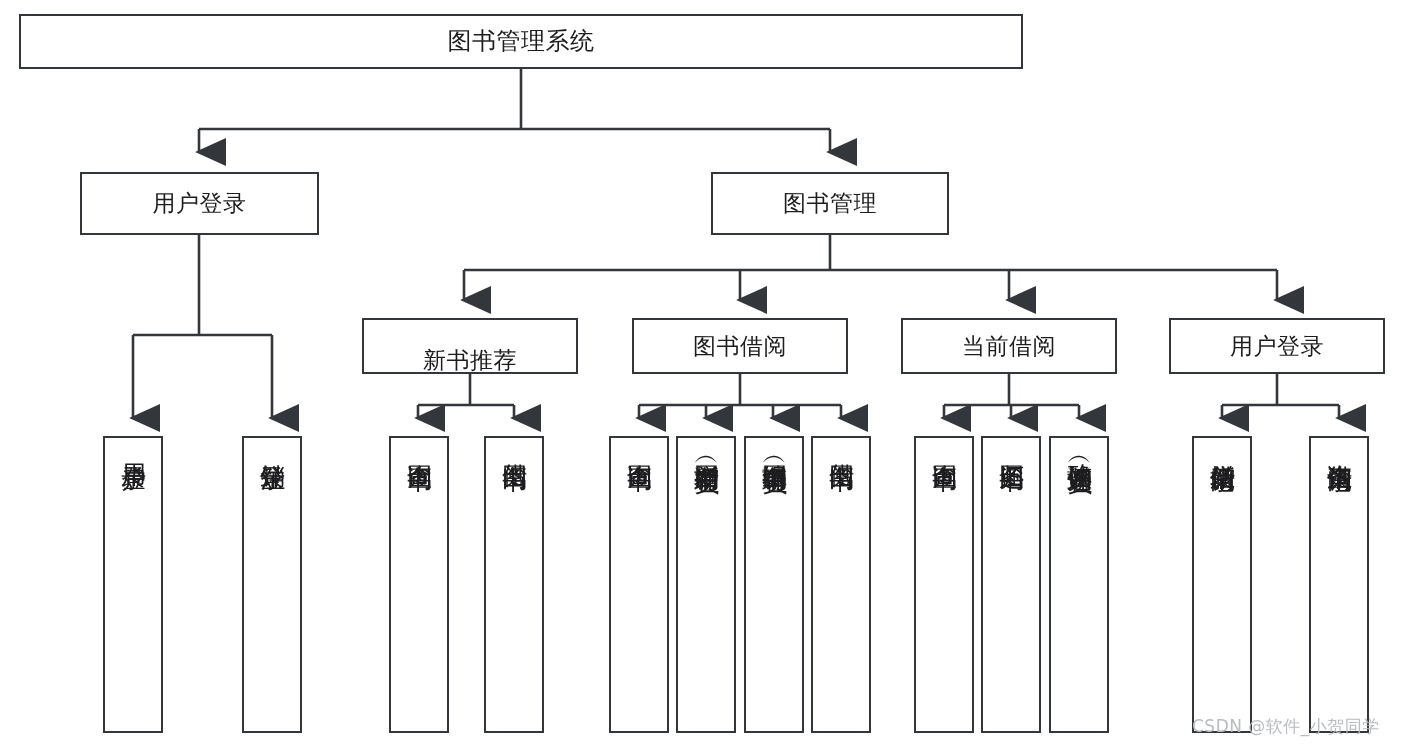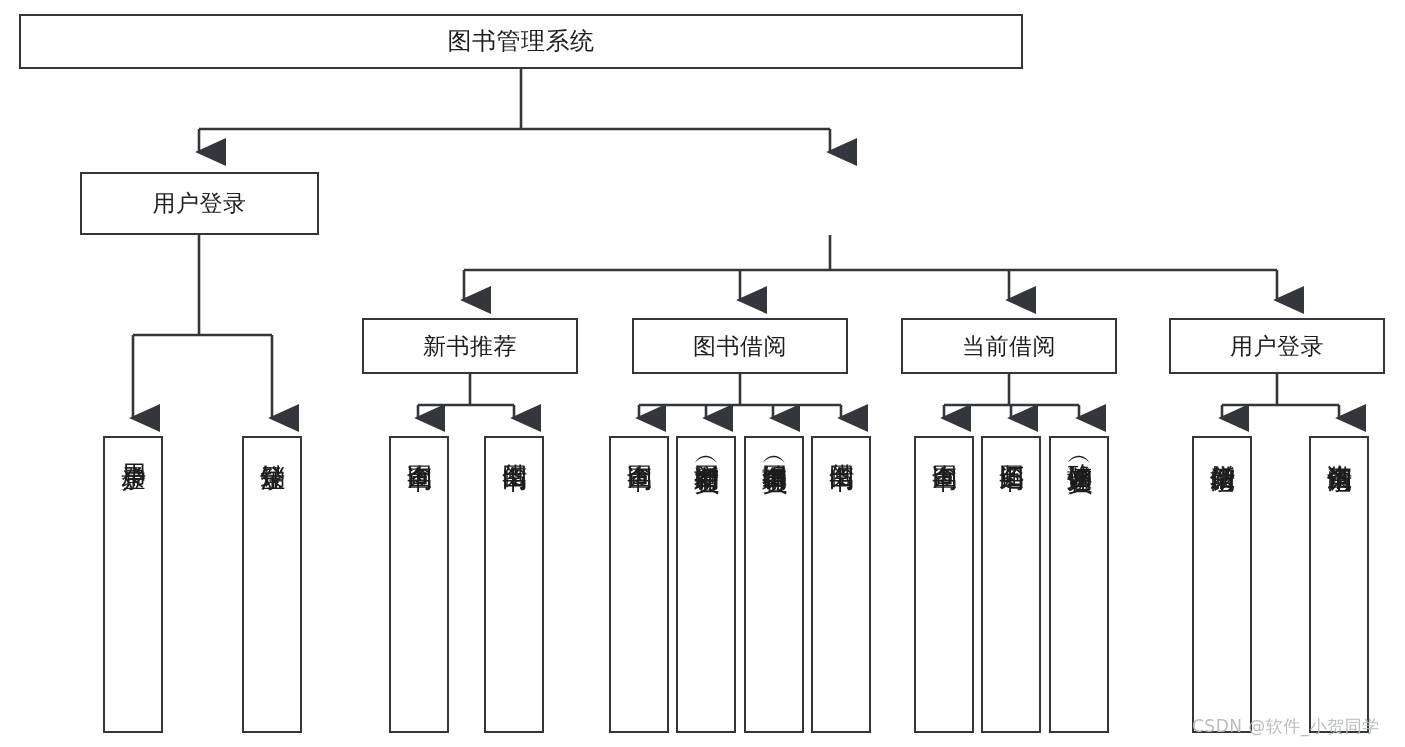--- a/index.html
+++ b/index.html
@@ -130,22 +130,25 @@
     </g>
   </svg>
 
   <div class="node root horiz" style="left:19px; top:14px; width:1004px; height:55px;">
     <span class="label">图书管理系统</span>
   </div>
 
   <div class="node horiz" style="left:80px; top:172px; width:239px; height:63px;">
     <span class="label">用户登录</span>
   </div>
-
-  <div class="node horiz" style="left:362px; top:318px; width:216px; height:56px;">
+  <div class="node horiz" style="left:711px; top:172px; width:238px; height:63px;">
+    <span class="label">图书管理</span>
+  </div>
+
+  <div class="node horiz" style="left:362px; top:318px; width:216px; height:56px;align-items:flex-end;">
     <span class="label">新书推荐</span>
   </div>
   <div class="node horiz" style="left:901px; top:318px; width:216px; height:56px;">
     <span class="label">当前借阅</span>
   </div>
   <div class="node horiz" style="left:632px; top:318px; width:216px; height:56px;">
     <span class="label">图书借阅</span>
   </div>
   <div class="node horiz" style="left:1169px; top:318px; width:216px; height:56px;">
     <span class="label">用户登录</span>

